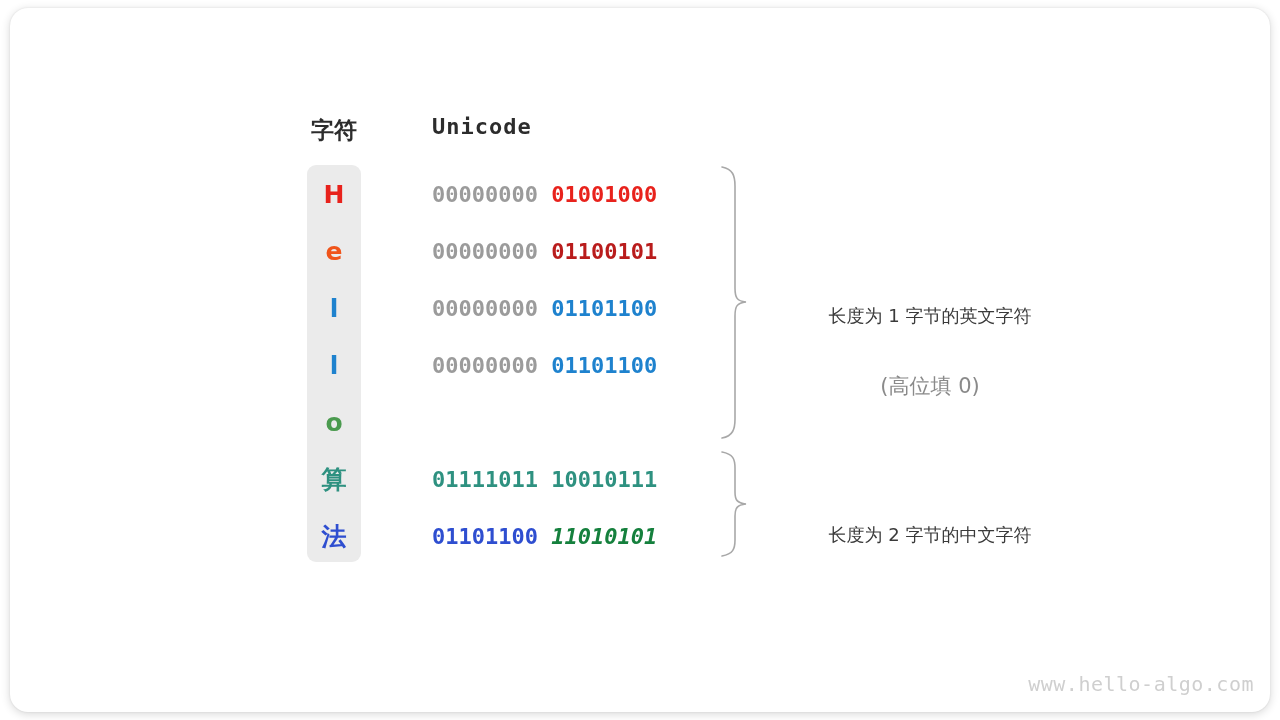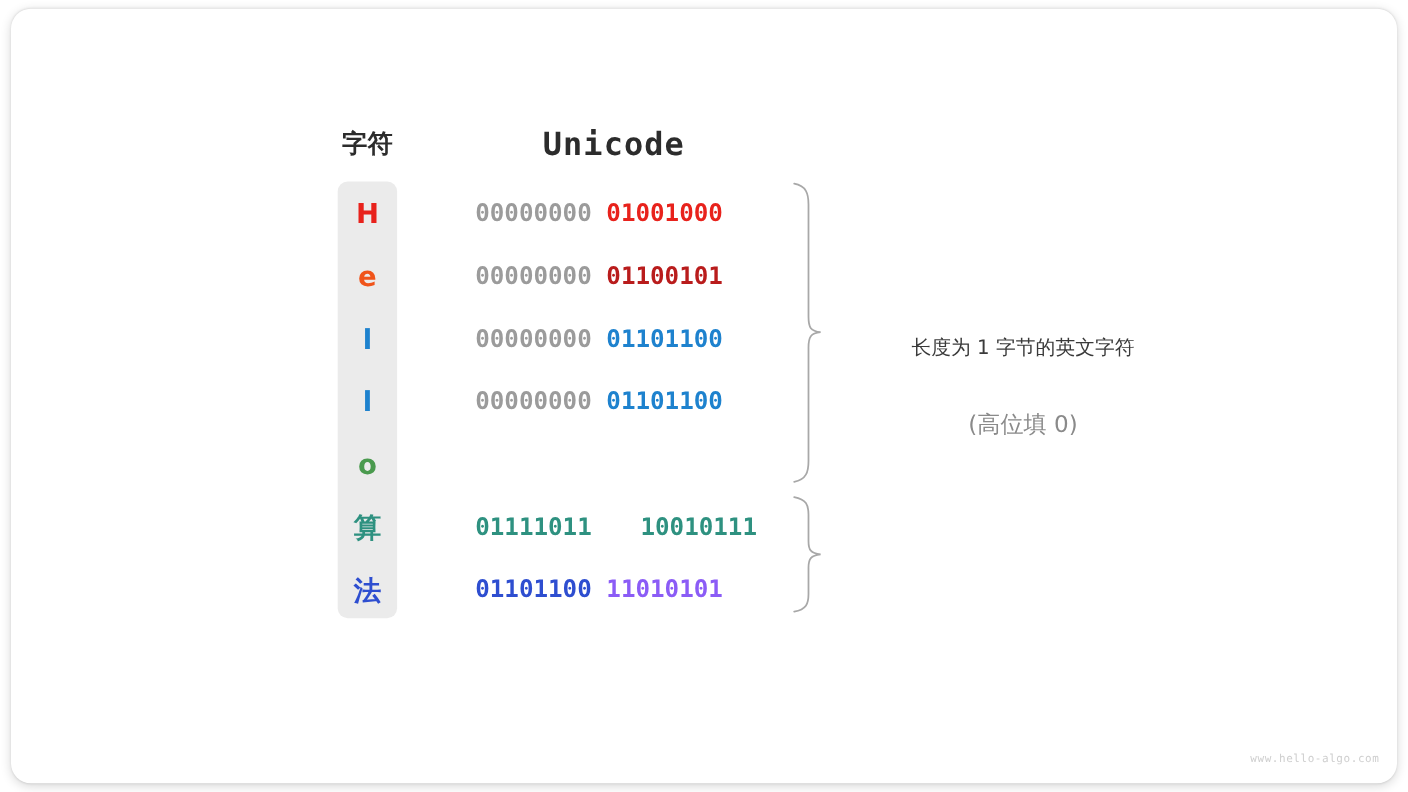--- a/index.html
+++ b/index.html
@@ -46,22 +46,22 @@
     top: 115px;
     width: 54px;
     text-align: center;
     font-size: 23px;
     font-family: "DejaVu Sans", sans-serif;
   }
   .hdr-unicode {
     left: 432px;
     top: 114px;
     width: 252px;
-    text-align: center;
-    font-size: 29px;
+    text-align: left;
+    font-size: 22px;
     font-family: "DejaVu Sans Mono", monospace;
     letter-spacing: 1px;
   }
 
   
   .char-pill {
     position: absolute;
     left: 307px;
     top: 165px;
     width: 54px;
@@ -139,21 +139,21 @@
     left: 760px;
     top: 487px;
     width: 340px;
   }
 
   
   .watermark {
     position: absolute;
     right: 26px;
     bottom: 24px;
-    font-size: 10px;
+    font-size: 20px;
     color: #cfcfcf;
     font-family: "DejaVu Sans Mono", monospace;
     letter-spacing: 0.5px;
     white-space: pre;
   }
 </style>
 </head>
 <body>
 
 <div id="canvas" style="background: rgb(255, 255, 255);">
@@ -180,25 +180,25 @@
       </div>
       <div class="row" style="top: 337px;">
         <div class="row-char" style="color: rgb(30, 130, 206);">l</div>
         <div class="row-bits"><span style="color: rgb(155, 155, 155);">00000000</span><span> </span><span style="color: rgb(30, 130, 206);">01101100</span></div>
       </div>
       <div class="row" style="top: 394px;">
         <div class="row-char" style="color: rgb(74, 154, 78);">o</div>
       </div>
       <div class="row" style="top: 451px;">
         <div class="row-char" style="color: rgb(46, 145, 128);">算</div>
-        <div class="row-bits"><span style="color: rgb(46, 145, 128);">01111011</span><span> </span><span style="color: rgb(46, 145, 128); margin-left: 31px;">10010111</span></div>
+        <div class="row-bits"><span style="color: rgb(46, 145, 128);">01111011</span><span> </span><span style="color: rgb(46, 145, 128);">10010111</span></div>
       </div>
       <div class="row" style="top: 508px;">
         <div class="row-char" style="color: rgb(46, 78, 208);">法</div>
-        <div class="row-bits"><span style="color: rgb(46, 78, 208);">01101100</span><span> </span><span style="color: #8b5cf6;">11010101</span></div>
+        <div class="row-bits"><span style="color: rgb(46, 78, 208);">01101100</span><span> </span><span style="color: #15803d; font-style: italic;">11010101</span></div>
       </div>
     </div>
 
   <svg class="brace-layer" width="1280" height="720" viewBox="0 0 1280 720" xmlns="http://www.w3.org/2000/svg">
 
     <path id="brace-1" d="M 722 167
              C 733 169, 735 176, 735 186
              L 735 288
              C 735 298, 737 301, 746 302
              C 737 303, 735 306, 735 316
@@ -212,16 +212,19 @@
              C 737 505, 735 508, 735 516
              L 735 540
              C 735 549, 733 554, 722 556" fill="none" stroke="#a8a8a8" stroke-width="1.6" stroke-linecap="round"></path>
   </svg>
 
   <div class="annotation" id="anno-1">
     <div class="anno-line1">长度为 1 字节的英文字符</div>
     <div class="anno-line2">(高位填 0)</div>
   </div>
 
+  <div class="annotation" id="anno-2">
+    <div class="anno-line1">长度为 2 字节的中文字符</div>
+  </div>
 
   <div class="watermark">www.hello-algo.com</div>
 
 </div>
 
 </body></html>

